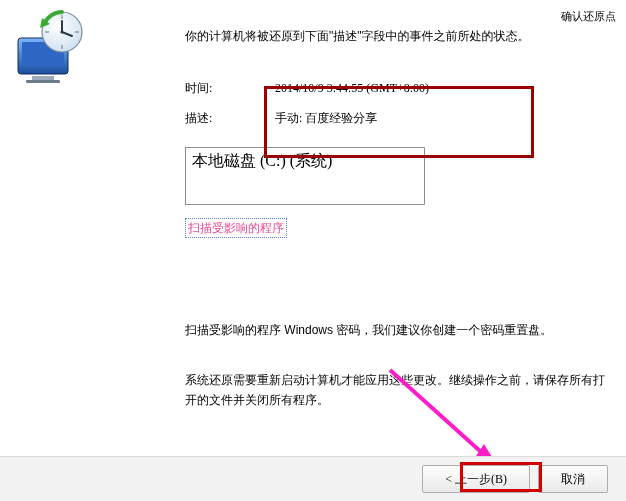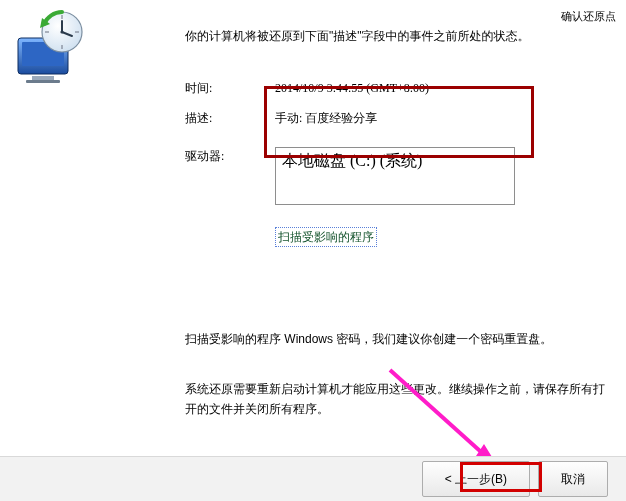--- a/index.html
+++ b/index.html
@@ -73,23 +73,23 @@
   .drives-box {
     width: 240px;
     height: 58px;
     border: 1px solid #8e8e8e;
     padding: 4px 6px;
     background: #fff;
     font-size: 16px;
   }
   .scan-link {
     display: inline-block;
-    margin-top: 22px;
+    margin-top: 13px;
     margin-left: 0;
-    color: #14532d;
+    color: #ec4899;
     text-decoration: none;
     border: 1px dotted #5a80d8;
     padding: 0 2px;
   }
   .para {
     font-size: 12px;
     line-height: 20px;
   }
   .footer-bar {
     position: absolute;
@@ -100,27 +100,28 @@
     background: #f2f2f2;
     border-top: 1px solid #d9d9d9;
     display: flex;
     align-items: center;
     justify-content: flex-end;
     padding-right: 18px;
     gap: 8px;
   }
   .btn {
     min-width: 78px;
-    height: 36px;
+    height: 28px;
     border: 1px solid #adadad;
     background: linear-gradient(#fefefe,#e9e9e9);
     font-size: 12px;
     border-radius: 2px;
     padding: 0 22px;
     cursor: pointer;
+    font-family: Liberation Serif, serif;
   }
   .btn.cancel {
     min-width: 60px;
     text-align: center;
   }
   .arrow {
     position: absolute;
     pointer-events: none;
   }
 </style>
@@ -171,21 +172,20 @@
     <div>2014/10/9 3:44:55 (GMT+8:00)</div>
   </div>
   <div class="row">
     <div class="label">描述:</div>
     <div>手动: 百度经验分享</div>
   </div>
 
   <div style="height:8px"></div>
 
   <div class="row" style="align-items:flex-start">
-    <div class="label">驱动器:</div>
     <div>
       <div class="drives-box">
         <span>本地磁盘 (C:) (系统)</span>
       </div>
       <a href="#" class="scan-link">扫描受影响的程序</a>
     </div>
   </div>
 
   <div style="height:70px"></div>
 

